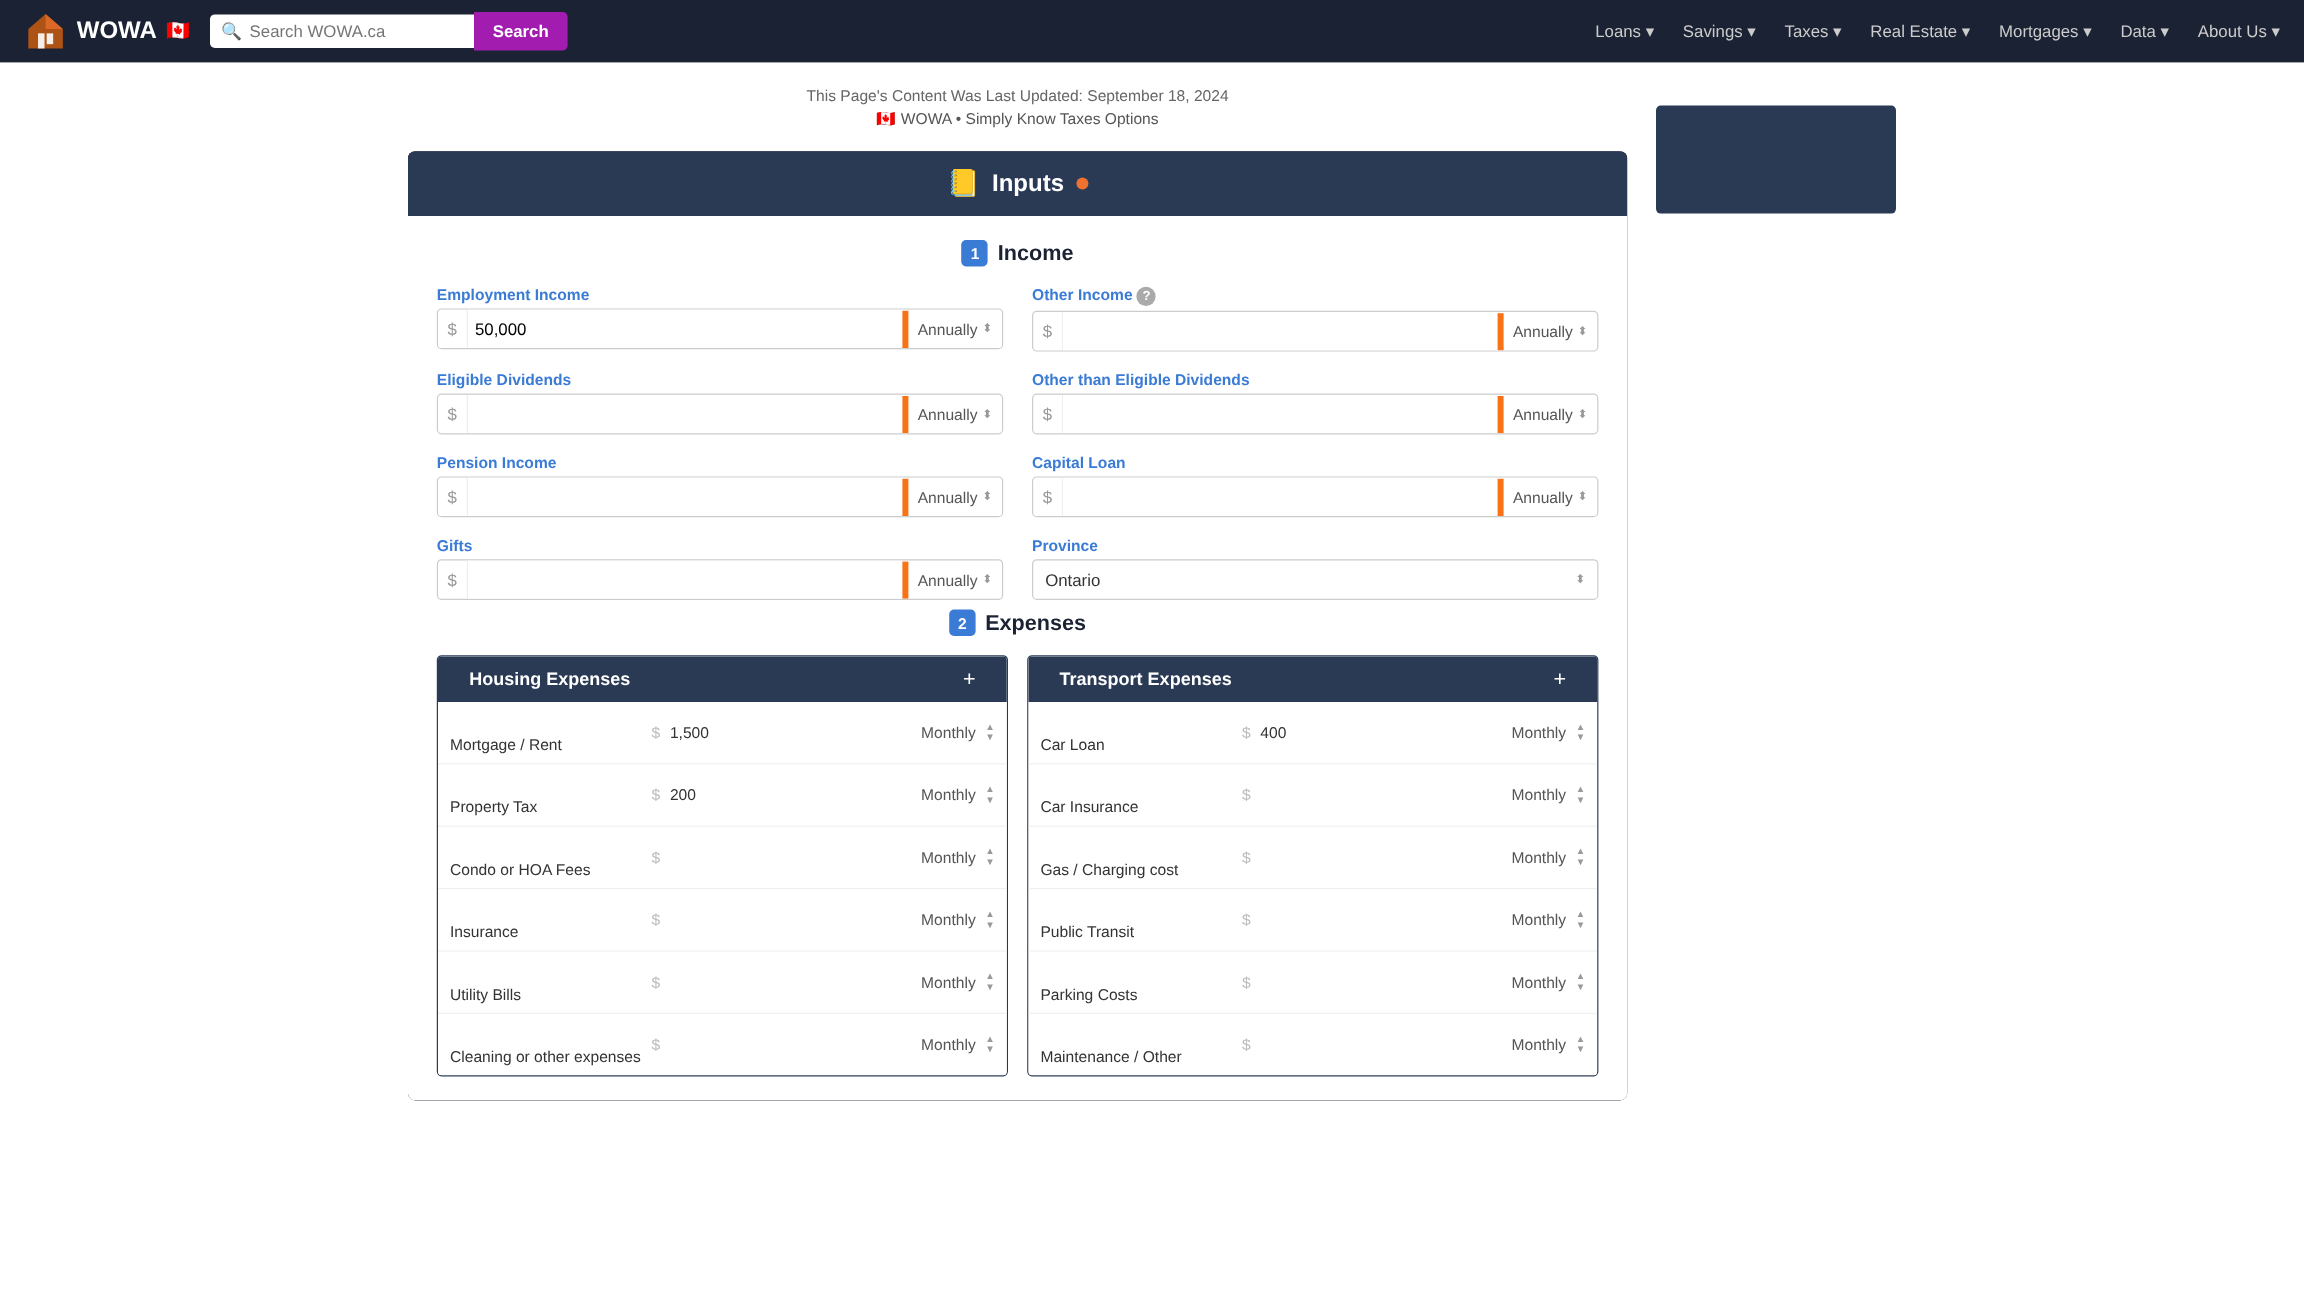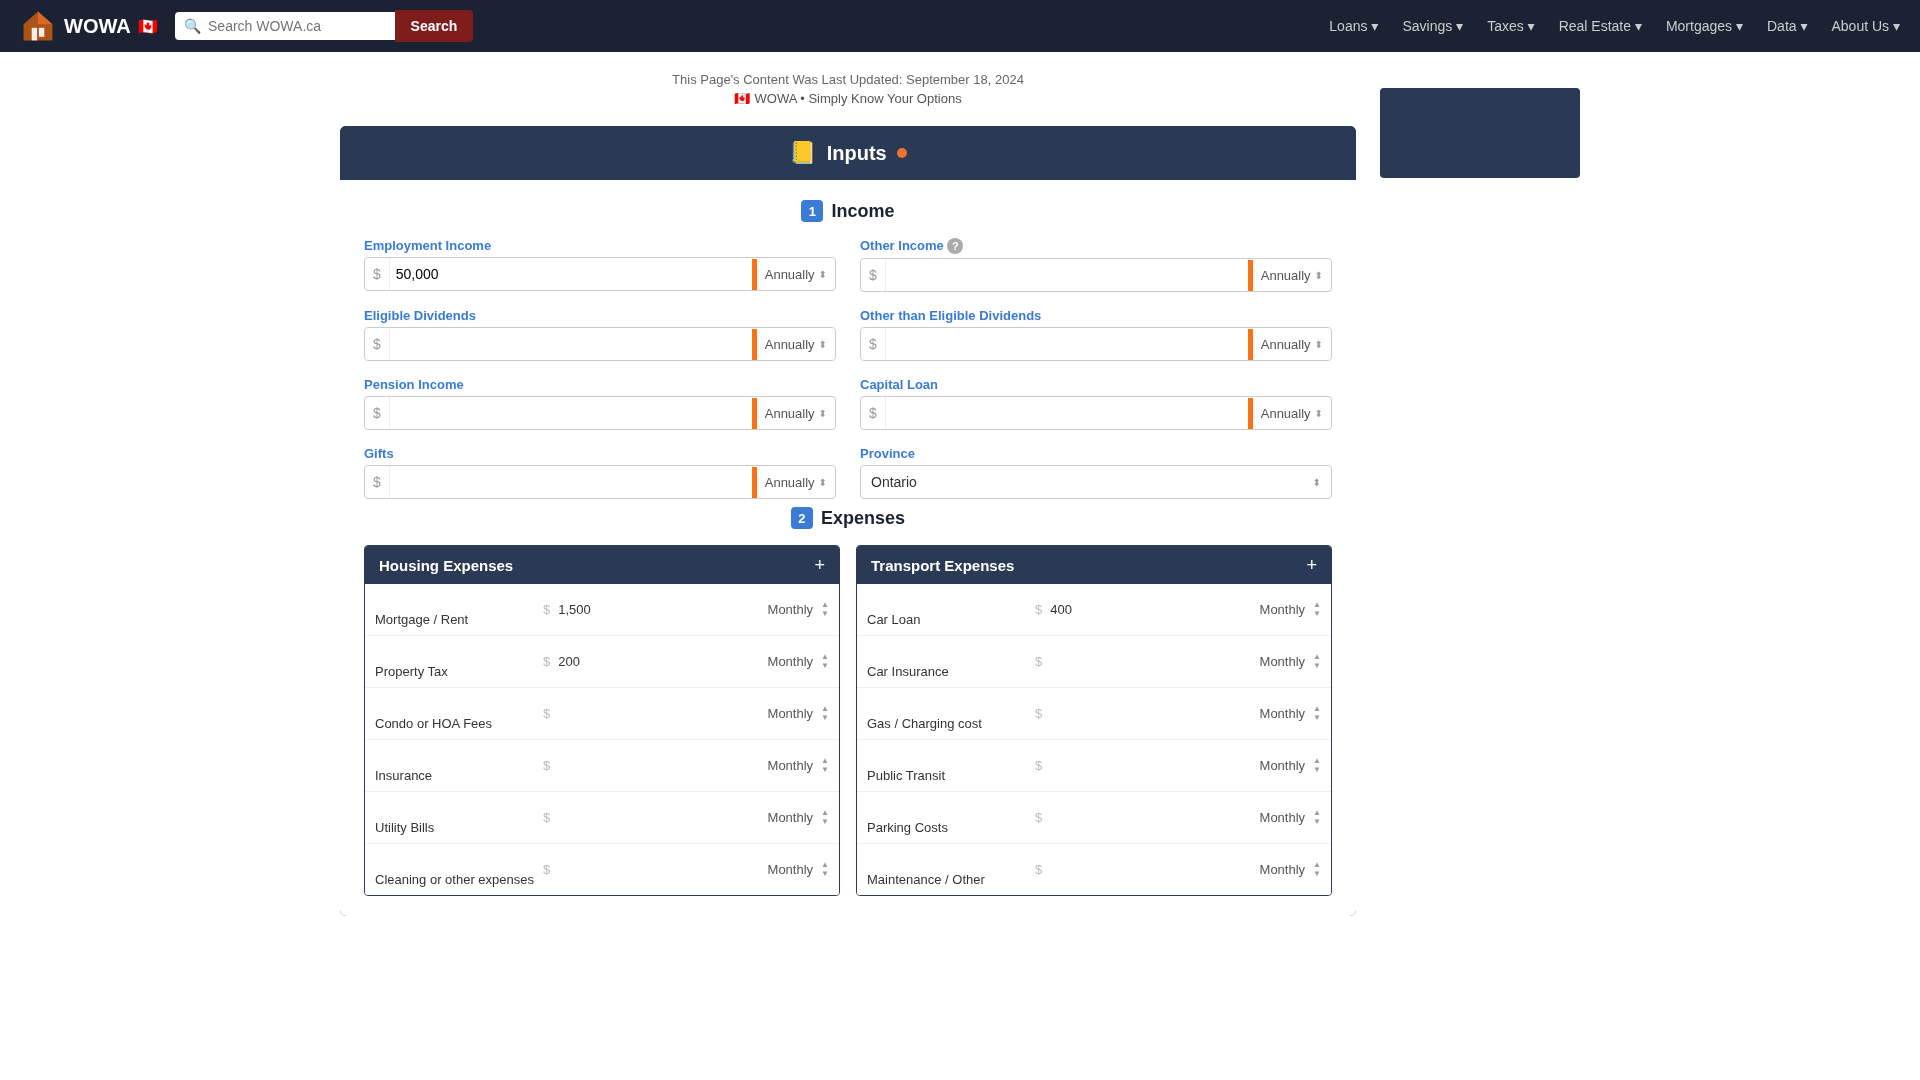--- a/index.html
+++ b/index.html
@@ -53,21 +53,21 @@
       font-size: 14px;
     }
     .search-input {
       border: none;
       outline: none;
       font-size: 14px;
       width: 100%;
       background: transparent;
     }
     .search-button {
-      background: #7f1d1d;
+      background: #a21caf;
       color: #fff;
       border: none;
       padding: 8px 16px;
       border-radius: 0 4px 4px 0;
       cursor: pointer;
       font-size: 14px;
       font-weight: bold;
     }
     .nav-links {
       display: flex;
@@ -241,21 +241,21 @@
       gap: 16px;
     }
     .expense-panel {
       border: 1px solid #2a3a55;
       border-radius: 4px;
       overflow: hidden;
     }
     .expense-panel-header {
       background: #2a3a55;
       color: #fff;
-      padding: 10px 14px;
+      padding: 10px 26px;
       display: flex;
       align-items: center;
       justify-content: space-between;
       font-size: 15px;
       font-weight: 600;
     }
     .expense-add-btn {
       background: none;
       border: none;
       color: #fff;
@@ -391,21 +391,21 @@
   </ul>
 </nav>
 
 <div class="page-wrapper">
 
   <div class="main-content">
 
     <p class="page-subtitle">This Page's Content Was Last Updated: September 18, 2024</p>
     <div class="page-brand">
       <span>🇨🇦</span>
-      <span>WOWA • Simply Know Your Options</span>
+      <span>WOWA • Simply Know Taxes Options</span>
     </div>
 
     <div class="inputs-panel">
       <div class="inputs-header">
         <span style="font-size:22px;">📒</span>
         <span>Inputs</span>
         <span class="orange-dot"></span>
       </div>
 
       <div class="inputs-body">

